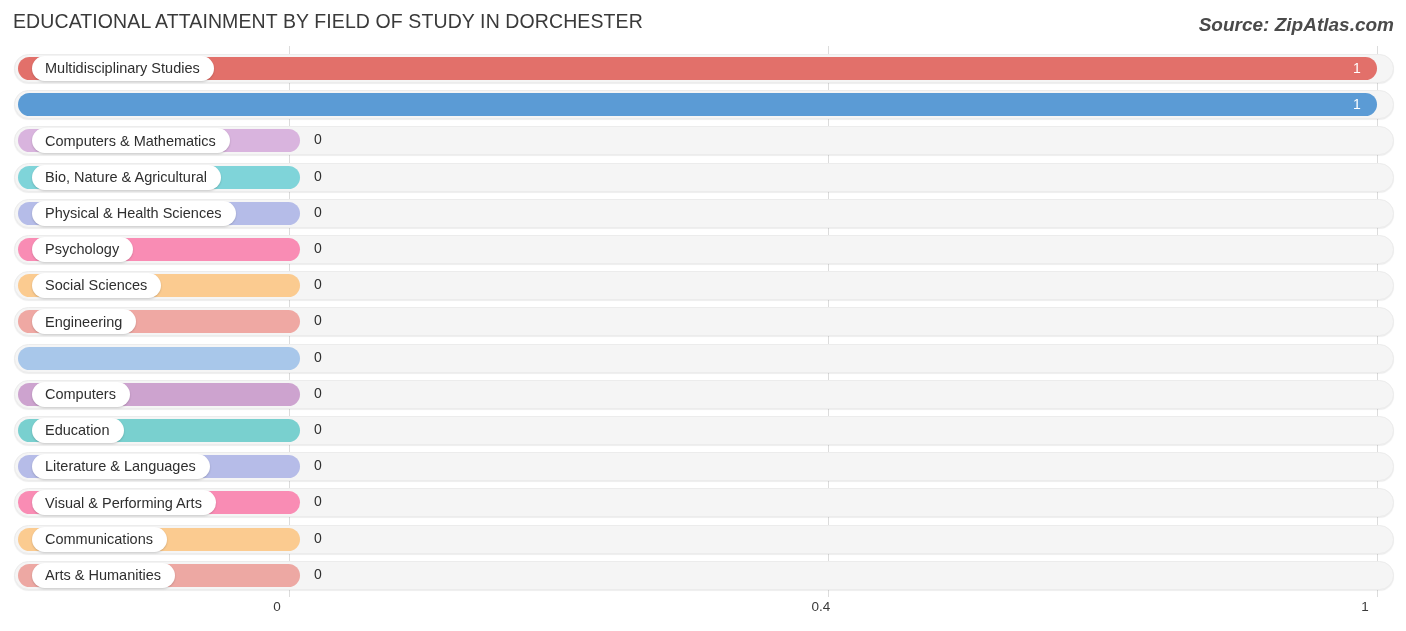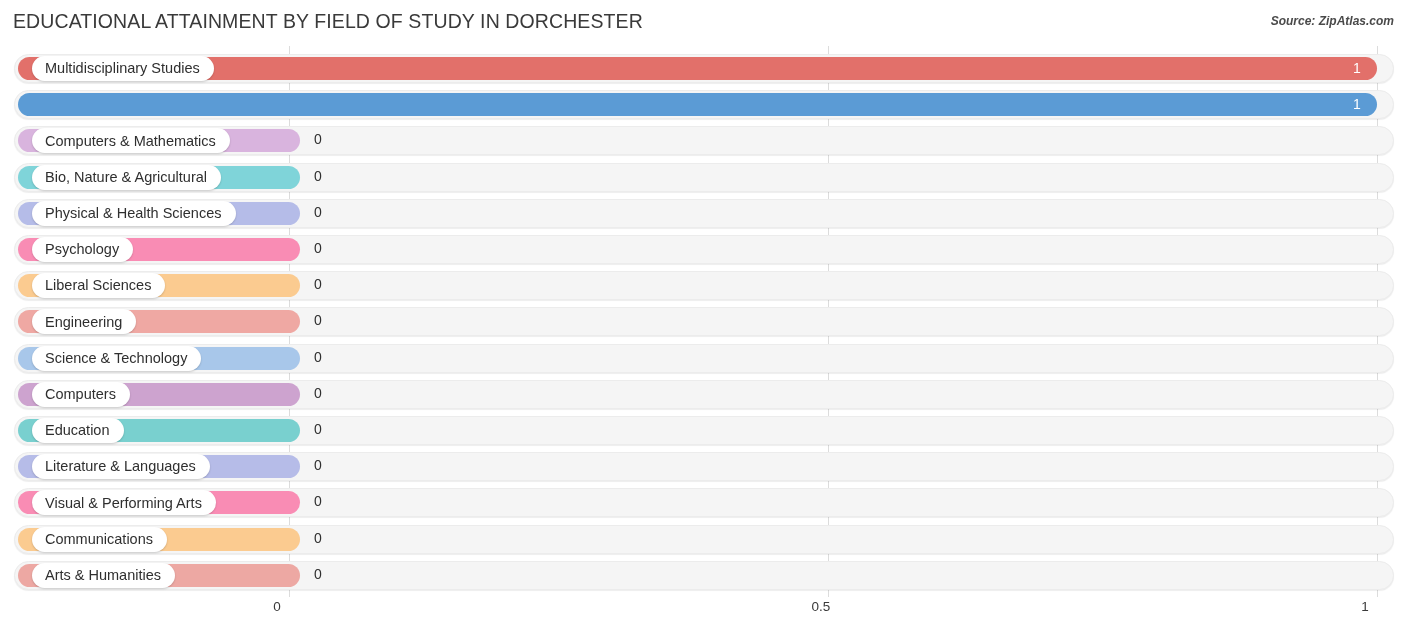--- a/index.html
+++ b/index.html
@@ -31,21 +31,21 @@
     font-size: 19.5px;
     letter-spacing: .1px;
     color: #3a3a3a;
     font-weight: 400;
     white-space: nowrap;
   }
   .chart-source {
     position: absolute;
     right: 12px;
     top: 14px;
-    font-size: 12px;
+    font-size: 19px;
     font-style: italic;
     font-weight: bold;
     color: #4a4a4a;
     white-space: nowrap;
   }
 
   
   .plot {
     position: absolute;
     left: 0;
@@ -200,38 +200,35 @@
           <div class="bar" style="width: 282px; background: rgb(249, 140, 180);"></div>
           <div class="label-pill">
             <span class="label-text">Psychology</span>
           </div>
           <div class="value-outside" style="left: 300px;">0</div>
         </div>
         <div class="row" style="top: 225.2px;">
           <div class="track"></div>
           <div class="bar" style="width: 282px; background: rgb(251, 203, 144);"></div>
           <div class="label-pill">
-            <span class="label-text">Liberal Sciences</span>
+            <span class="label-text">Social Sciences</span>
           </div>
           <div class="value-outside" style="left: 300px;">0</div>
         </div>
         <div class="row" style="top: 261.4px;">
           <div class="track"></div>
           <div class="bar" style="width: 282px; background: rgb(239, 168, 163);"></div>
           <div class="label-pill">
             <span class="label-text">Engineering</span>
           </div>
           <div class="value-outside" style="left: 300px;">0</div>
         </div>
         <div class="row" style="top: 297.6px;">
           <div class="track"></div>
           <div class="bar" style="width: 282px; background: rgb(168, 199, 234);"></div>
-          <div class="label-pill">
-            <span class="label-text">Science &amp; Technology</span>
-          </div>
           <div class="value-outside" style="left: 300px;">0</div>
         </div>
         <div class="row" style="top: 333.8px;">
           <div class="track"></div>
           <div class="bar" style="width: 282px; background: rgb(205, 163, 207);"></div>
           <div class="label-pill">
             <span class="label-text">Computers</span>
           </div>
           <div class="value-outside" style="left: 300px;">0</div>
         </div>
@@ -274,18 +271,18 @@
             <span class="label-text">Arts &amp; Humanities</span>
           </div>
           <div class="value-outside" style="left: 300px;">0</div>
         </div>
       </div>
   </div>
 
   <div class="axis">
     <div id="axis-host">
         <div class="axis-tick" style="left: 277px;">0</div>
-        <div class="axis-tick" style="left: 821px;">0.5</div>
+        <div class="axis-tick" style="left: 821px;">0.4</div>
         <div class="axis-tick" style="left: 1365px;">1</div>
       </div>
   </div>
 
 </div>
 
 </body></html>

